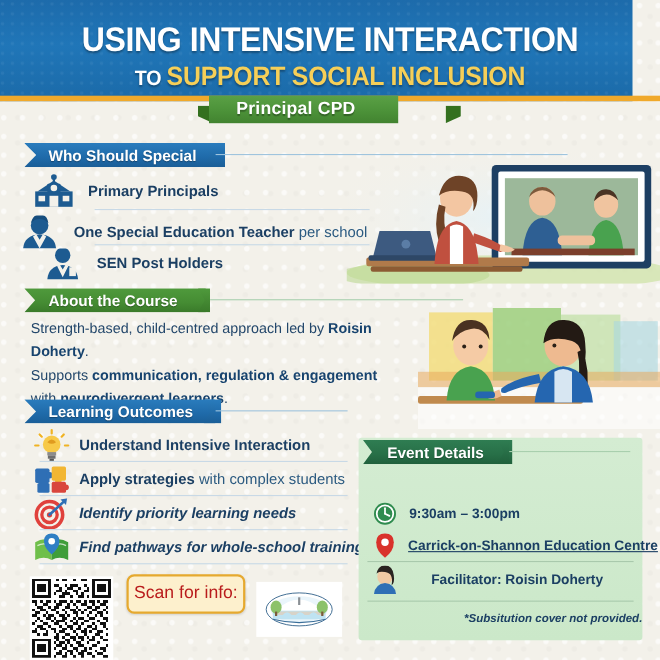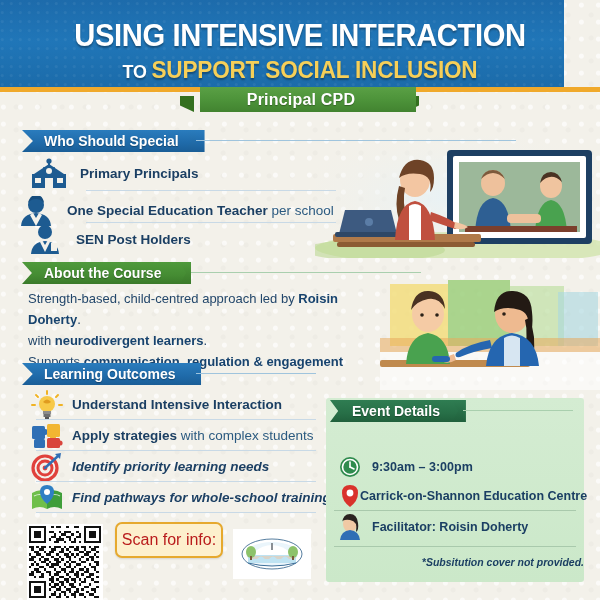--- a/index.html
+++ b/index.html
@@ -17,20 +17,21 @@
     background-size:17px 17px, 23px 23px, auto;
   }
 
   
   .header{
     position:absolute;left:0;top:0;width:564px;height:92px;
     background:
       radial-gradient(circle at 25% 40%, rgba(255,255,255,.06) 0 1px, transparent 2px),
       linear-gradient(180deg,#1d6bab 0%,#2076b8 45%,#1b6aa8 100%);
     background-size:9px 9px, auto;
+    padding-left:11px;
   }
   .header:after{
     content:"";position:absolute;left:0;bottom:0;width:600px;height:5px;
     background:#f0a92b;
   }
   .title1{
     position:absolute;left:0;top:18px;width:600px;text-align:center;
     font-size:31px;font-weight:bold;color:#ffffff;letter-spacing:-.4px;
     transform:scaleX(.94);
     text-shadow:0 2px 2px rgba(0,0,0,.33);
@@ -40,21 +41,21 @@
     position:absolute;left:0;top:56px;width:600px;text-align:center;
     font-size:24px;font-weight:bold;color:#ffffff;letter-spacing:-.2px;
     transform:scaleX(.94);
     text-shadow:0 2px 2px rgba(0,0,0,.33);
   }
   .title2 .hl{color:#f6cf58;}
   .title2 .sm{font-size:19px;}
 
   
   .subribbon{
-    position:absolute;left:200px;top:87px;width:216px;height:25px;
+    position:absolute;left:190px;top:87px;width:172px;height:25px;
     background:linear-gradient(180deg,#5aa045 0%,#4c9239 55%,#428330 100%);
     clip-path:polygon(0 0,100% 0,100% 100%,92% 100%,84% 50%,92% 0 0 0);
     display:flex;align-items:center;justify-content:center;
   }
   .subribbon span{
     font-size:16px;font-weight:bold;color:#fff;letter-spacing:.2px;
     text-shadow:0 1px 1px rgba(0,0,0,.3);padding-right:14px;
   }
   .subribbon-tailL{
     position:absolute;left:180px;top:96px;width:14px;height:16px;
@@ -233,21 +234,21 @@
         <path d="M6 30 q1 -12 15 -13 q14 1 15 13z" fill="#1d5b91"></path>
         <path d="M18 17 l3 5 l3 -5 l3 2 l-6 11 l-6 -11z" fill="#f3f1ea"></path>
       </svg>
     </span>
     <span class="rowtext" style="margin-left:10px;">
       <b>One Special Education Teacher</b><span class="thin"> per school</span>
     </span>
   </div>
   <div class="hairline" style="left:86px;top:222px;width:250px;"></div>
 
-  <div class="row" style="left:24px;top:226px;justify-content:flex-end;">
+  <div class="row" style="left:36px;top:226px;justify-content:flex-end;">
     <span>
       <svg width="42" height="28" viewBox="0 0 42 28">
         <circle cx="21" cy="6" r="7" fill="#1d5b91"></circle>
         <path d="M7 28 q1 -12 14 -13 q13 1 14 13z" fill="#1d5b91"></path>
         <path d="M18 14 l3 5 l3 -5 l2 2 l-5 10 l-5 -10z" fill="#f3f1ea"></path>
         <rect x="27" y="17" width="6" height="8" fill="#f3f1ea"></rect>
       </svg>
     </span>
     <span class="rowtext" style="margin-left:10px;">
       <b>SEN Post Holders</b><span class="thin"></span>
@@ -288,24 +289,24 @@
     <span>About the Course</span>
   </div>
   <div class="ribbon-notch" style="left:180px;top:262px;background:linear-gradient(180deg,#4f9a3c,#3a7a2a);clip-path:polygon(0 0,100% 0,100% 100%,0 100%,55% 50%);"></div>
   <div class="rule g" style="left:191px;top:272px;width:230px;"></div>
 
   <div class="about">
     <div>
       <span>Strength-based, child-centred approach led by </span><b>Roisin Doherty</b><span>.</span>
     </div>
     <div>
-      <span>with </span><b>neurodivergent learners</b><span>.</span>
+      <span>Supports </span><b>communication, regulation &amp; engagement</b>
     </div>
     <div>
-      <span>Supports </span><b>communication, regulation &amp; engagement</b>
+      <span>with </span><b>neurodivergent learners</b><span>.</span>
     </div>
   </div>
 
   <div class="ribbon blue" style="left:22px;top:363px;">
     <span>Learning Outcomes</span>
   </div>
   <div class="ribbon-notch" style="left:185px;top:363px;background:linear-gradient(180deg,#2a7cbd,#1a5e97);clip-path:polygon(0 0,100% 0,100% 100%,0 100%,55% 50%);"></div>
   <div class="rule" style="left:196px;top:373px;width:120px;"></div>
 
   <div class="row" style="left:30px;top:390px;">
@@ -402,25 +403,25 @@
     <span class="evtext" style="margin-left:10px;">9:30am – 3:00pm</span>
   </div>
 
   <div class="evrow" style="left:340px;top:484px;">
     <span>
       <svg width="20" height="24" viewBox="0 0 20 24">
         <path d="M10 1 q8 0 8 8 q0 8 -8 14 q-8 -6 -8 -14 q0 -8 8 -8z" fill="#d9322b"></path>
         <circle cx="10" cy="9" r="3.4" fill="#ffffff"></circle>
       </svg>
     </span>
-    <span class="evtext" style="margin-left:0;">Carrick-on-Shannon Education Centre</span>
+    <span class="evtext" style="margin-left:11px;text-decoration:underline;">Carrick-on-Shannon Education Centre</span>
   </div>
   <div class="evrule" style="left:334px;top:510px;width:242px;"></div>
 
-  <div class="evrow" style="left:338px;top:514px;">
+  <div class="evrow" style="left:338px;top:514px;gap:20px;">
     <span>
       <svg width="24" height="26" viewBox="0 0 24 26">
         <ellipse cx="12" cy="10" rx="7" ry="8" fill="#f0c9a4"></ellipse>
         <path d="M4 9 q1 -9 8 -9 q7 0 8 9 q1 7 -2 9 q2 -11 -6 -12 q-8 -1 -8 3z" fill="#2a2320"></path>
         <path d="M2 26 q1 -9 10 -10 q9 1 10 10z" fill="#2f6fb5"></path>
       </svg>
     </span>
     <span class="evtext" style="margin-left:10px;">Facilitator: Roisin Doherty</span>
   </div>
   <div class="evrule" style="left:334px;top:546px;width:242px;"></div>

